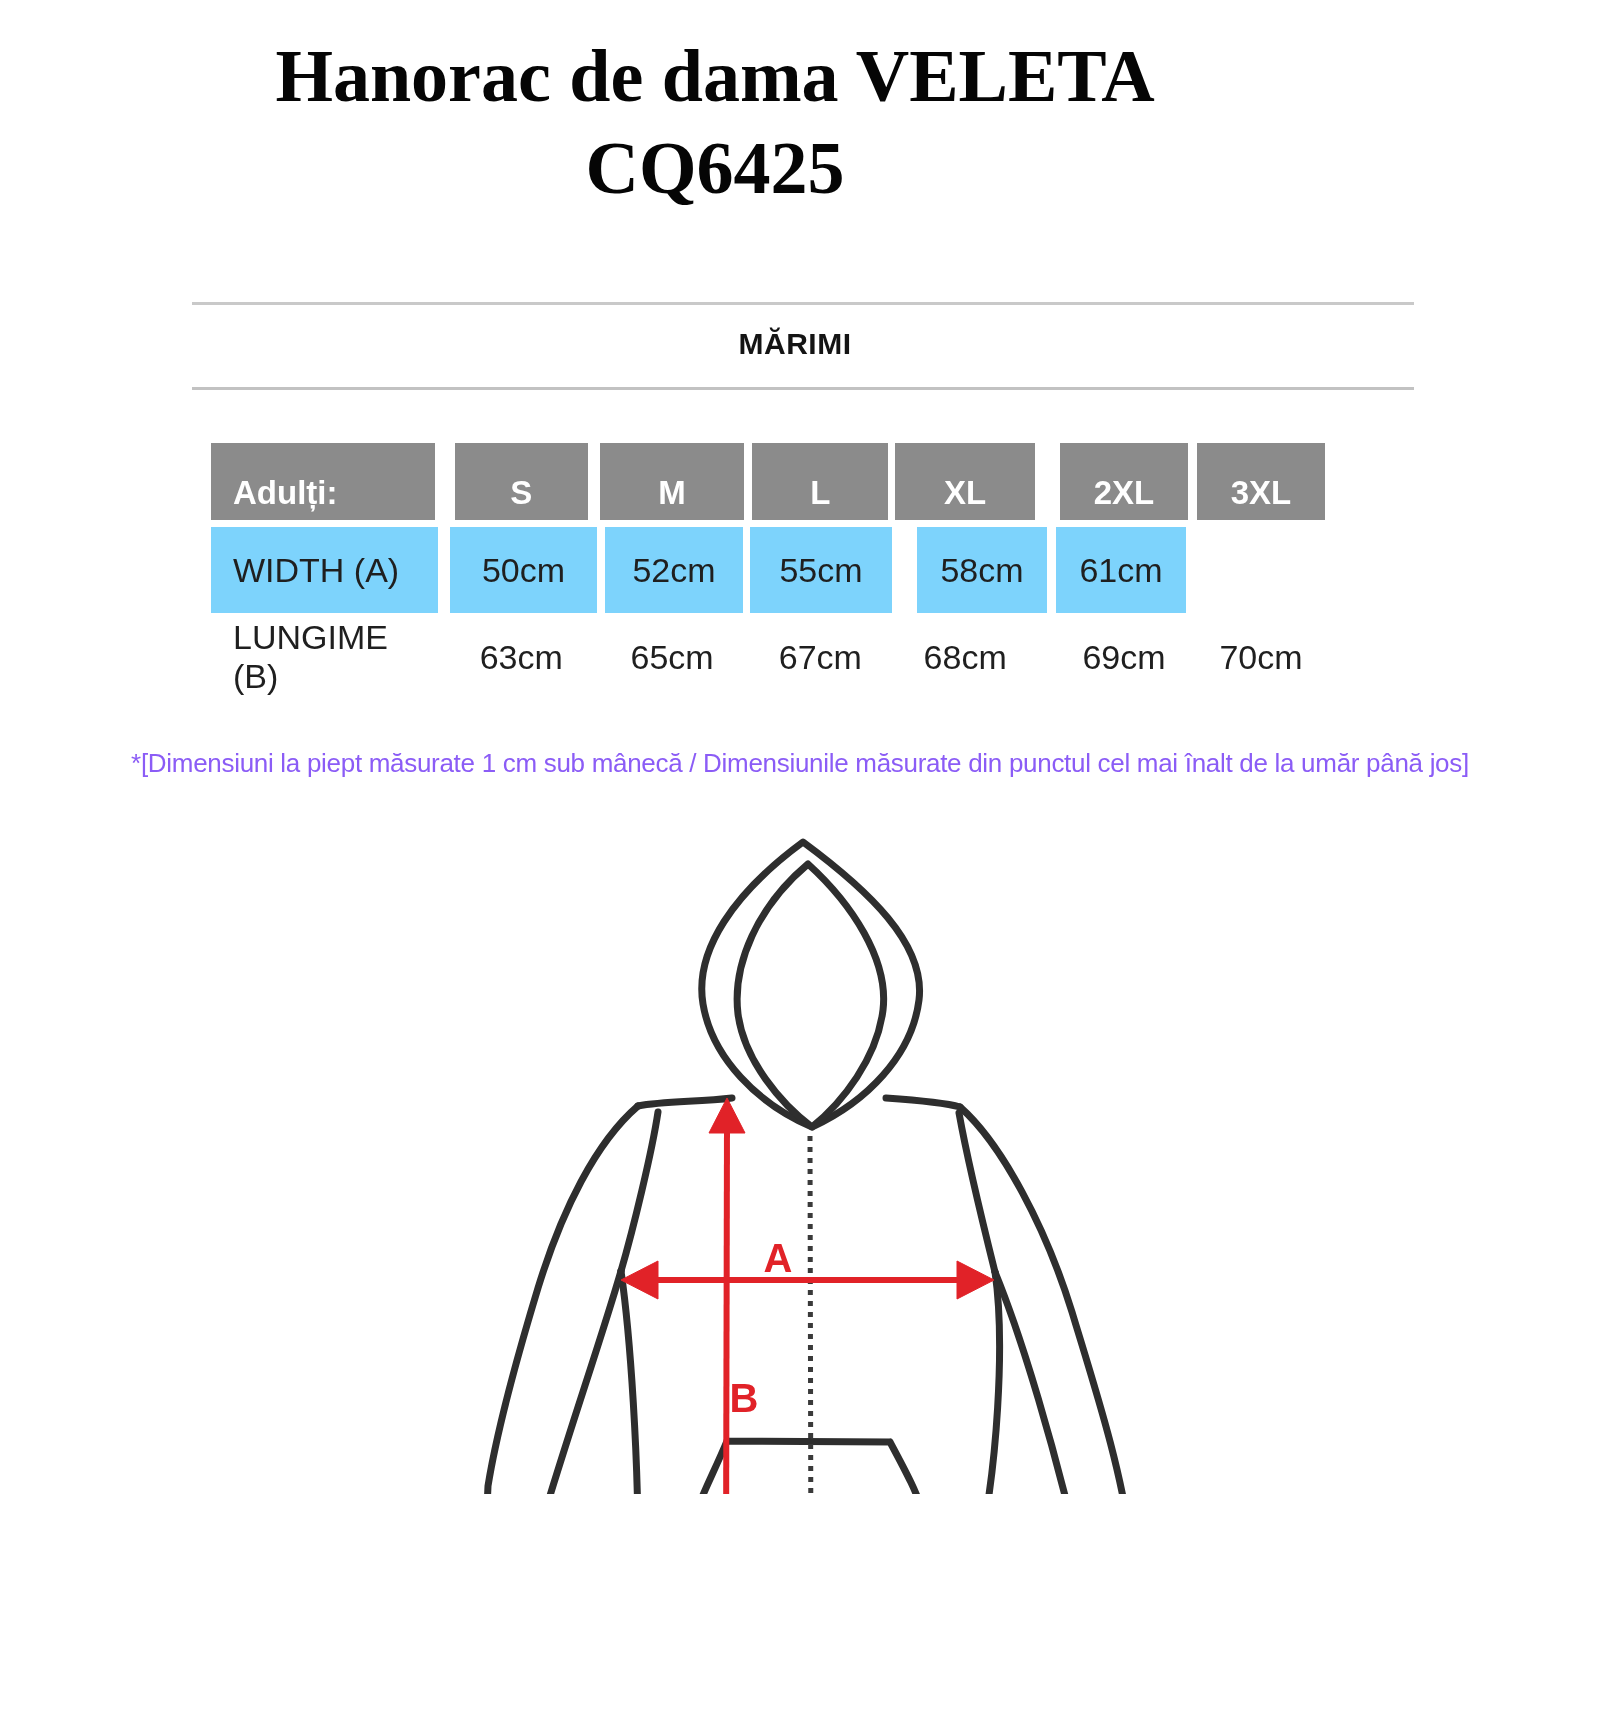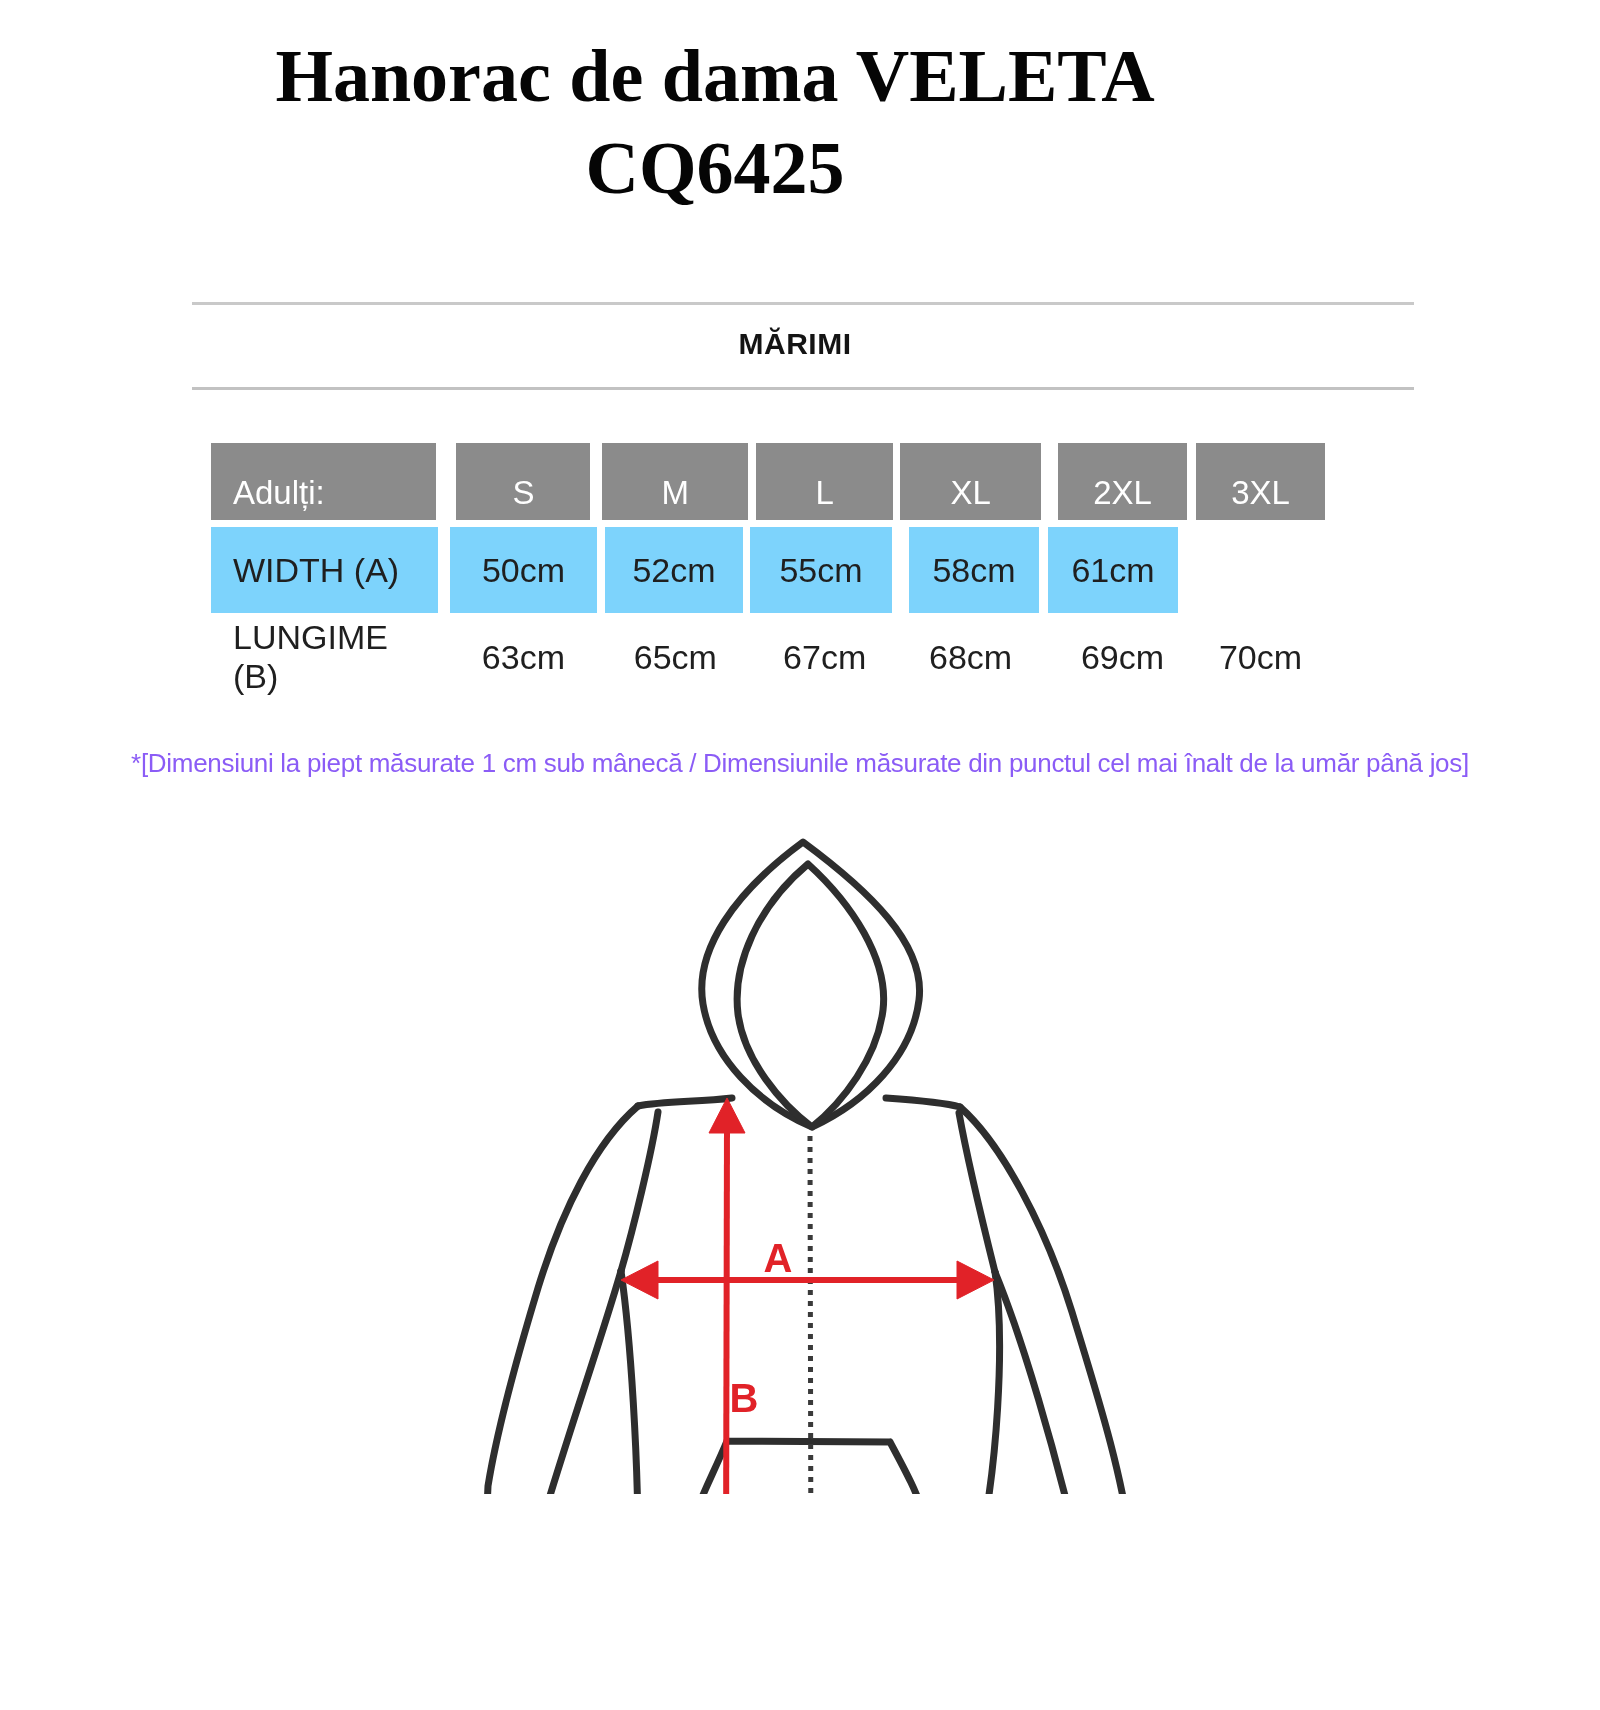--- a/index.html
+++ b/index.html
@@ -23,25 +23,25 @@
   }
   
   .size-table{position:absolute;left:211px;top:443px;width:1114px;}
   .t-row{display:flex;}
   .t-cell{box-sizing:border-box;display:flex;align-items:center;justify-content:center;}
   .c0{width:227px;justify-content:flex-start;padding-left:22px;}
   .c1{width:135px;margin-left:20px;}
   .c2{width:147px;margin-left:12px;}
   .c3{width:138px;margin-left:8px;}
   .c4{width:142px;margin-left:7px;}
-  .c5{width:130px;margin-left:17px;}
+  .c5{width:130px;margin-left:25px;}
   .c6{width:130px;margin-left:9px;}
   .t-head{height:77px;}
   .t-head .t-cell{
-    background:#8b8b8b;color:#ffffff;font-weight:normal;font-size:33px;
+    background:#8b8b8b;color:#ffffff;font-weight:bold;font-size:33px;
     align-items:flex-end;padding-bottom:8px;
   }
   .t-width{height:86px;margin-top:7px;}
   .t-width .t-cell{background:#7dd3fc;color:#1f1f1f;font-size:34px;}
   .t-length{height:88px;}
   .t-length .t-cell{background:transparent;color:#1f1f1f;font-size:34px;}
   
   .footnote{
     position:absolute;top:748px;left:0;width:1600px;text-align:center;
     font-size:26px;letter-spacing:-0.3px;color:#8b5cf6;

